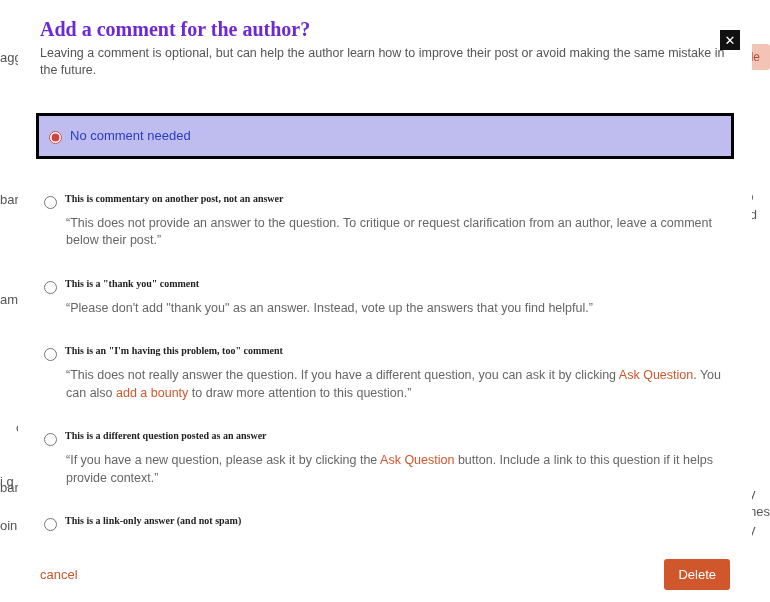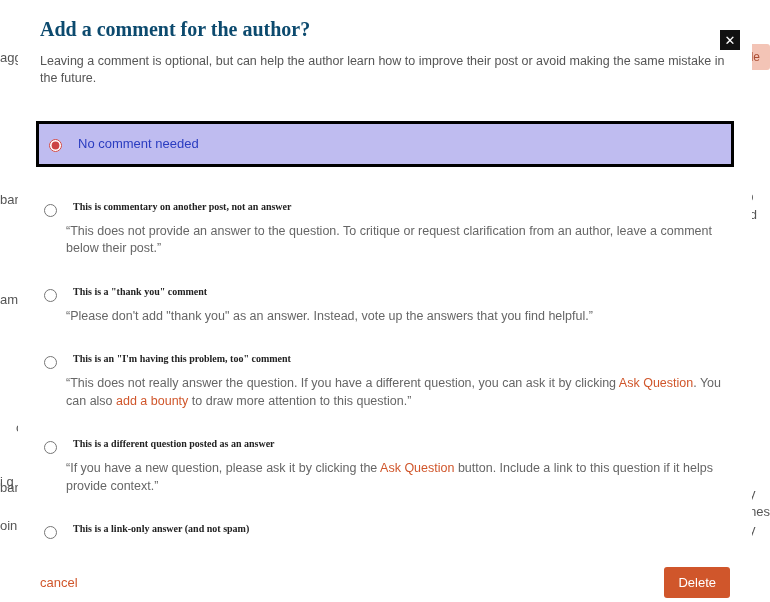--- a/index.html
+++ b/index.html
@@ -22,22 +22,22 @@
     position:absolute;
     left:18px; top:0; right:18px; bottom:0;
     background:#fff;
     padding:18px 22px 18px 22px;
     z-index:2;
   }
   .modal-title {
     font-family: Georgia, 'Times New Roman', serif;
     font-weight:bold;
     font-size:20px;
-    color:#0c4a6e;
-    margin-bottom:12px;
+    color:#6d28d9;
+    margin-bottom:4px;
   }
   .modal-sub {
     color:#555;
     font-size:12.5px;
     line-height:1.35;
     margin-bottom:28px;
   }
   .close-btn {
     position:absolute;
     top:30px; right:30px;
@@ -45,21 +45,21 @@
     background:#111;
     color:#fff;
     display:flex;align-items:center;justify-content:center;
     font-size:13px;
     cursor:pointer;
     z-index:5;
   }
   .options { display:flex; flex-direction:column; }
   .option { padding:10px 4px 6px 4px; }
   .option + .option { margin-top:12px; }
-  .opt-row { display:flex; align-items:flex-start; gap:16px; }
+  .opt-row { display:flex; align-items:flex-start; gap:8px; }
   input[type=radio] { margin-top:3px; width:13px; height:13px; accent-color:#c44;}
   .opt-label {
     font-family: Georgia, 'Times New Roman', serif;
     font-weight:bold;
     color:#222;
     font-size:10px;
   }
   .opt-desc {
     margin-left:22px;
     margin-top:6px;

